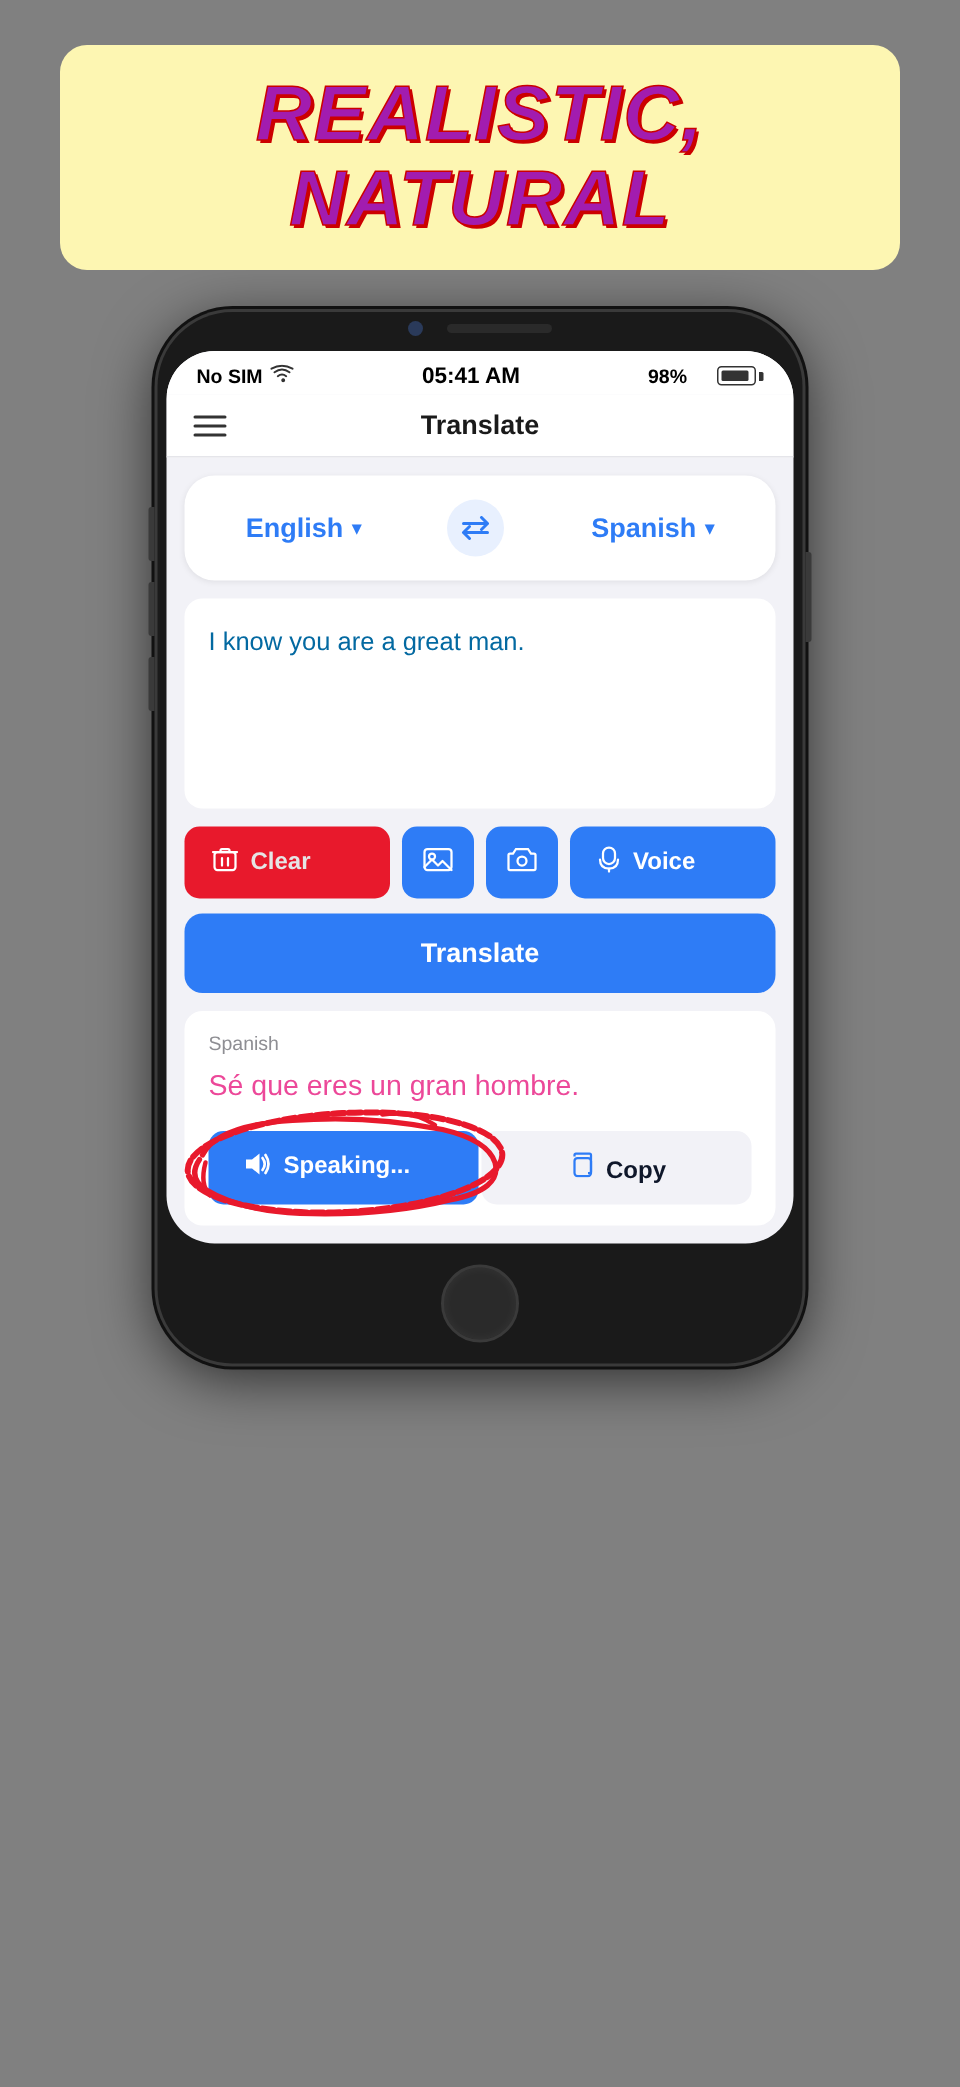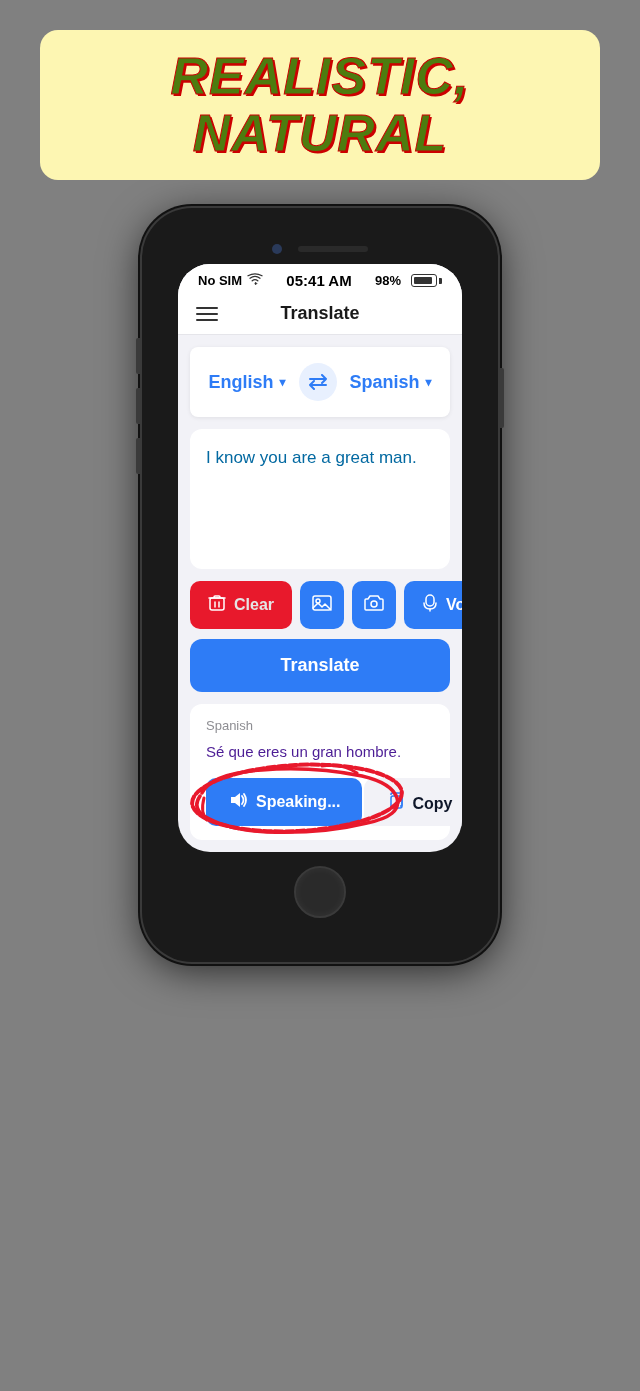--- a/index.html
+++ b/index.html
@@ -23,36 +23,36 @@
       padding: 18px 30px;
       width: 560px;
       text-align: center;
       position: relative;
       z-index: 2;
     }
 
     .banner-text {
       font-size: 52px;
       font-weight: 900;
-      color: #4d7c0f;
+      color: #a21caf;
       line-height: 1.1;
       text-transform: uppercase;
       font-style: italic;
       letter-spacing: 1px;
       text-shadow: 2px 2px 0 #c00;
       -webkit-text-stroke: 1px #c00;
     }
 
     
     .phone {
-      width: 356px;
+      width: 430px;
       background: #1a1a1a;
       border-radius: 50px;
       margin-top: 28px;
-      padding: 36px;
+      padding: 6px;
       box-shadow:
         0 0 0 2px #3a3a3a,
         0 0 0 4px #111,
         0 8px 40px rgba(0,0,0,0.7);
       position: relative;
     }
 
     
     .phone::before {
       content: '';
@@ -112,21 +112,21 @@
       display: flex;
       justify-content: space-between;
       align-items: center;
       padding: 8px 20px 4px;
       font-size: 13px;
       font-weight: 600;
     }
 
     .status-left { display: flex; align-items: center; gap: 5px; }
     .status-center { font-size: 15px; font-weight: 600; }
-    .status-right { display: flex; align-items: center; gap: 10px; font-size: 13px; font-weight: 600; }
+    .status-right { display: flex; align-items: center; gap: 20px; font-size: 13px; font-weight: 600; }
 
     .battery {
       display: inline-flex;
       align-items: center;
       gap: 2px;
     }
 
     .battery-body {
       width: 26px;
       height: 13px;
@@ -179,21 +179,21 @@
       text-align: center;
       font-size: 18px;
       font-weight: 700;
       color: #1a1a1a;
     }
 
     
     .lang-selector {
       background: white;
       margin: 12px;
-      border-radius: 8px;
+      border-radius: 20px;
       padding: 16px 12px;
       display: flex;
       align-items: center;
       justify-content: space-around;
       box-shadow: 0 1px 4px rgba(0,0,0,0.08);
     }
 
     .lang-btn {
       display: flex;
       align-items: center;
@@ -314,22 +314,22 @@
       padding: 14px 16px;
     }
 
     .output-lang-label {
       font-size: 13px;
       color: #8e8e93;
       margin-bottom: 8px;
     }
 
     .output-text {
-      font-size: 15px;
-      color: #4c1d95;
+      font-size: 19px;
+      color: #ec4899;
       line-height: 1.5;
       margin-bottom: 14px;
     }
 
     
     .output-actions {
       display: flex;
       gap: 2px;
     }
 

